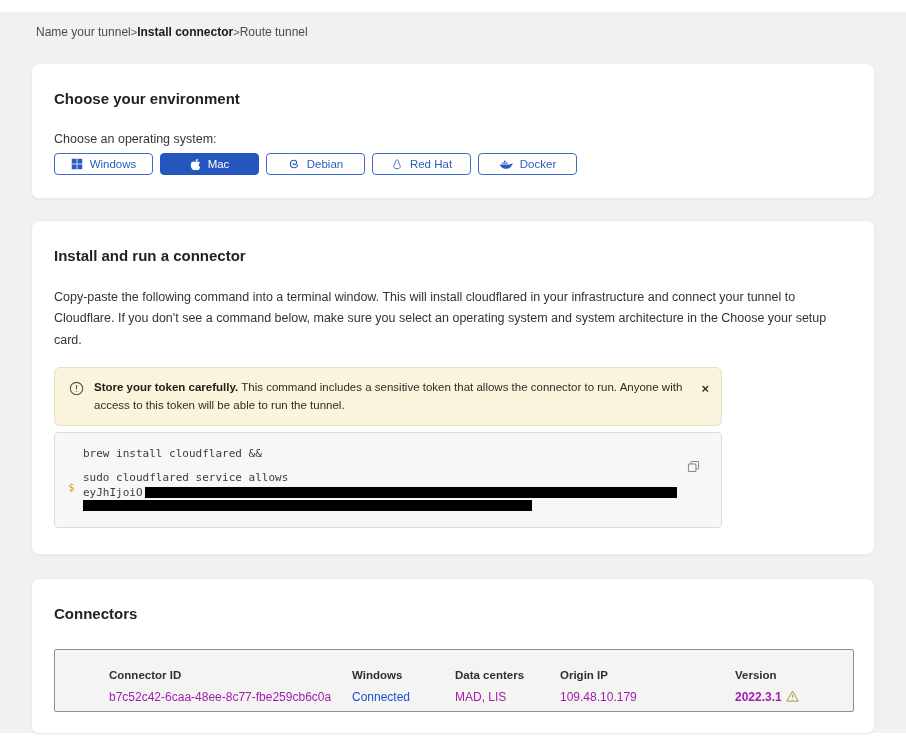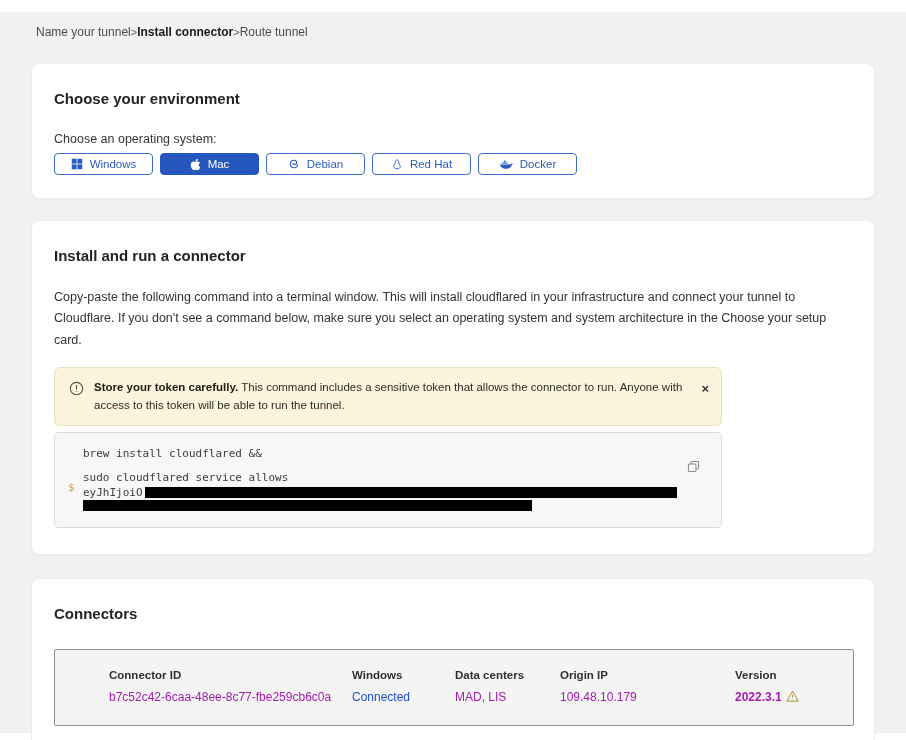--- a/index.html
+++ b/index.html
@@ -45,21 +45,21 @@
   .code-line { line-height:1.3; white-space:nowrap; }
   .code-line.gap { margin-bottom:10px; }
   .token-line { display:flex; align-items:center; margin-top:1px; }
   .redact { background:#000; height:11px; display:inline-block; }
   .redact.bar1 { width:535px; margin-left:2px; }
   .redact.bar2 { width:449px; margin-top:1px; }
   .copy-btn { position:absolute; right:20px; top:26px; background:none; border:none; cursor:pointer; padding:0; }
 
   .card-connectors { margin-top:23px; padding:26px 22px 21px 22px; }
   .conn-table { margin-top:27px; width:800px; background:#f4f4f3; border:1px solid #8f8f8f; border-radius:2px;
-                padding:19px 0 20px 54px; }
+                padding:19px 0 6px 54px; }
   .conn-grid { display:grid; grid-template-columns:243px 103px 105px 175px auto; }
   .conn-head { font-size:11.5px; font-weight:bold; color:#303030; padding-bottom:9px; }
   .conn-cell { font-size:12px; color:#a21caf; }
   .status-connected { color:#1d4ed8; }
   .version-cell { display:flex; align-items:flex-start; gap:4px;font-weight:bold; }
 </style>
 </head>
 <body>
 
 <div class="screen">

